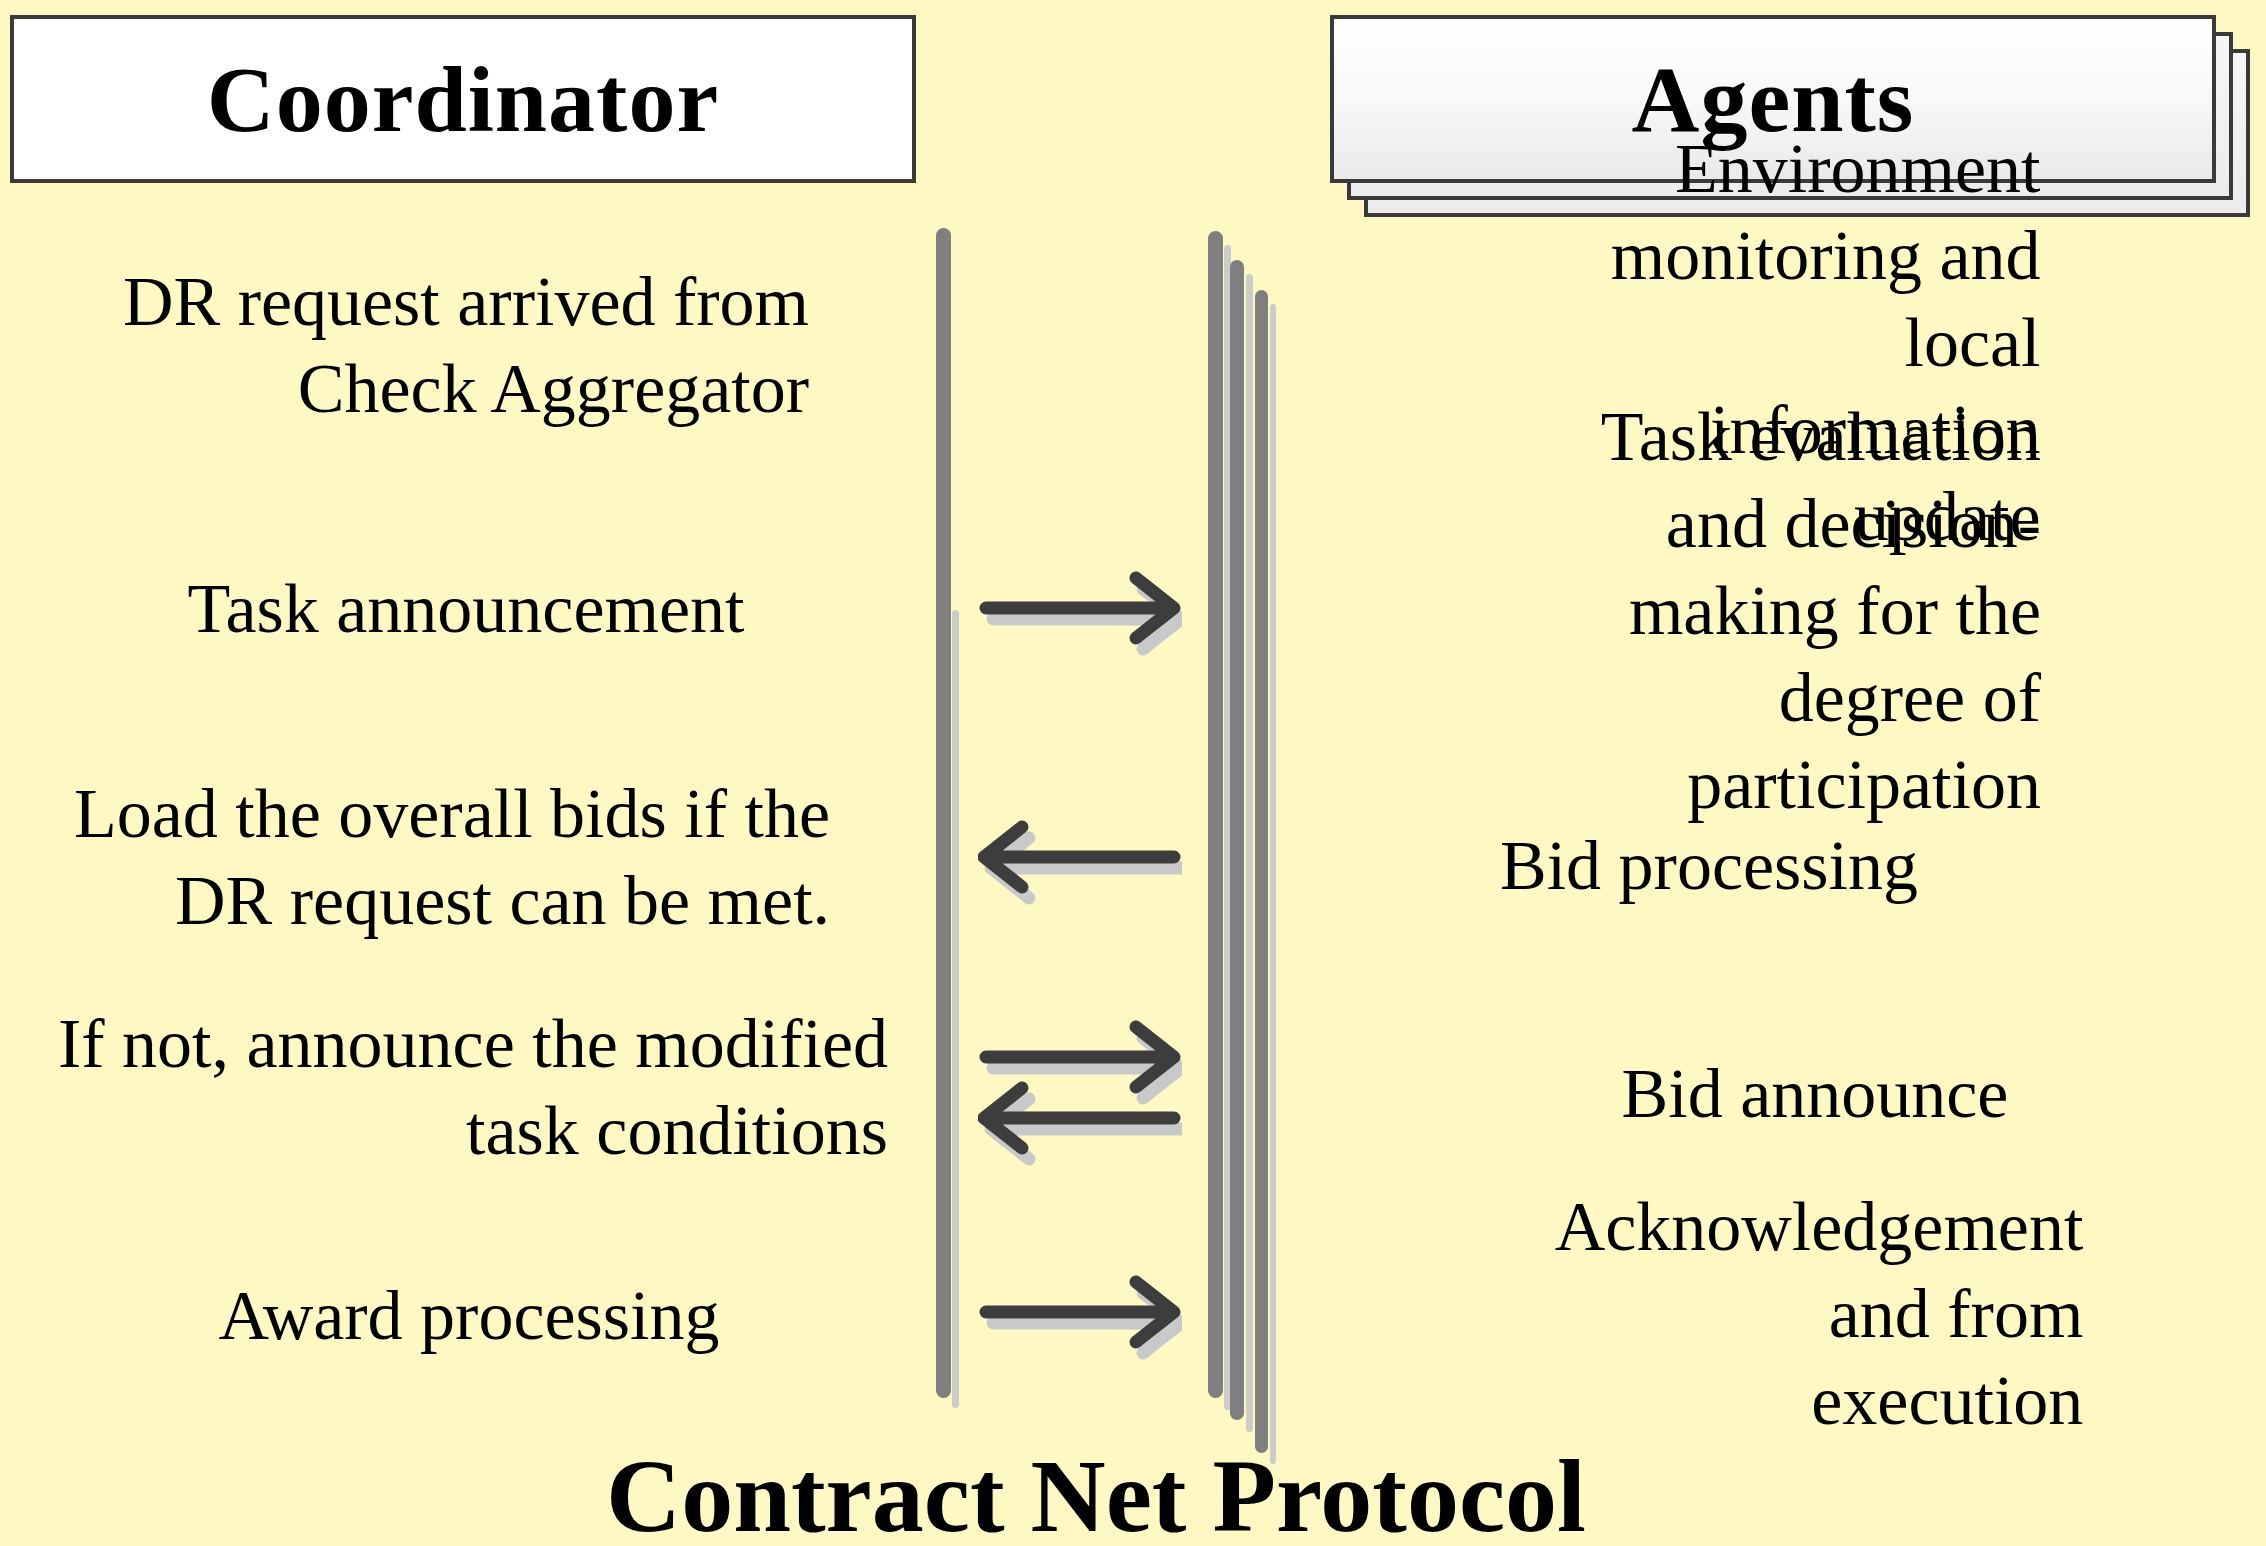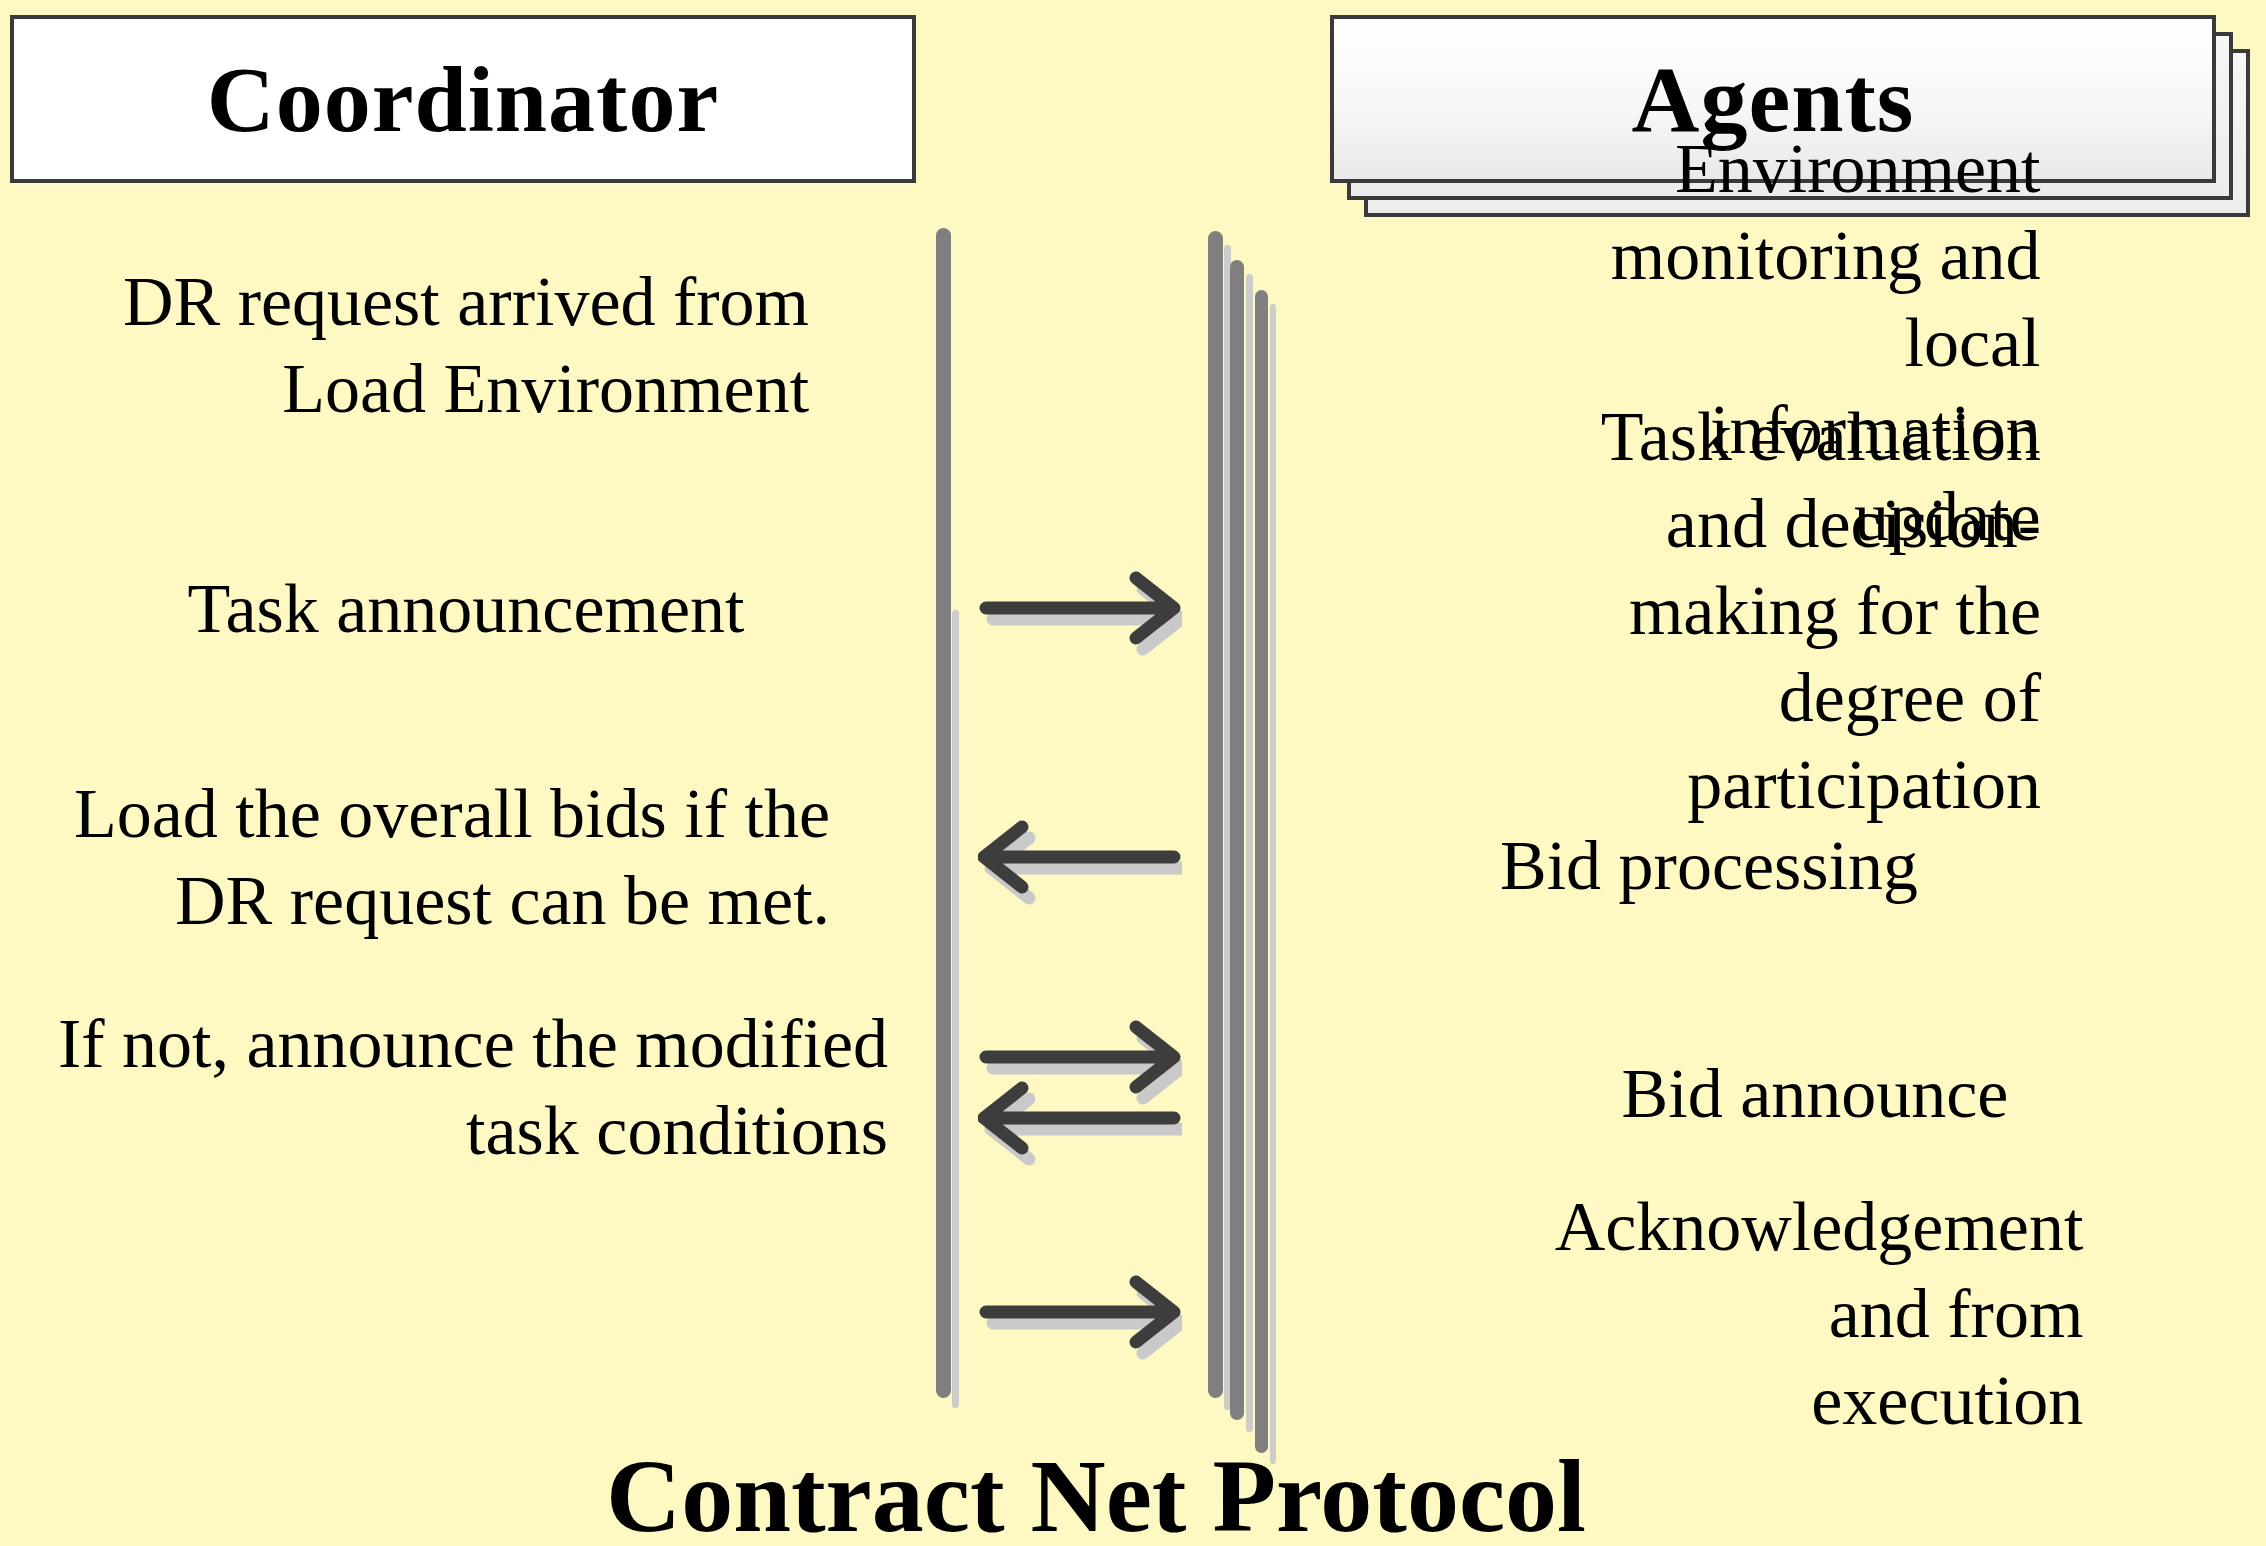--- a/index.html
+++ b/index.html
@@ -114,26 +114,27 @@
         <g fill="none" stroke="#c9c9c9" stroke-width="13" stroke-linecap="round" stroke-linejoin="round" transform="translate(7,11)">
           <path d="M8,48 H192 M158,18 L196,48 L158,78"></path>
         </g>
         <g fill="none" stroke="#3d3d3d" stroke-width="13" stroke-linecap="round" stroke-linejoin="round">
           <path d="M8,48 H192 M158,18 L196,48 L158,78"></path>
         </g>
       </svg>
     </div>
 
   <div class="evt" style="left:466px;top:345px;">DR request arrived from
-Load Environment</div>
+Check Aggregator</div>
   <div class="evt" style="left:466px;top:608px;">Task announcement</div>
   <div class="evt" style="left:452px;top:857px;">Load the overall bids if the
 DR request can be met.</div>
   <div class="evt" style="left:473px;top:1087px;">If not, announce the modified
 task conditions</div>
+  <div class="evt" style="left:469px;top:1315px;">Award processing</div>
 
   <div class="evt" style="left:1815px;top:342px;">Environment monitoring and
 local information update</div>
   <div class="evt" style="left:1816px;top:610px;">Task evaluation and decision-
 making for the degree of
 participation</div>
   <div class="evt" style="left:1709px;top:865px;">Bid processing</div>
   <div class="evt" style="left:1815px;top:1093px;">Bid announce</div>
   <div class="evt" style="left:1819px;top:1313px;">Acknowledgement
 and from execution</div>

